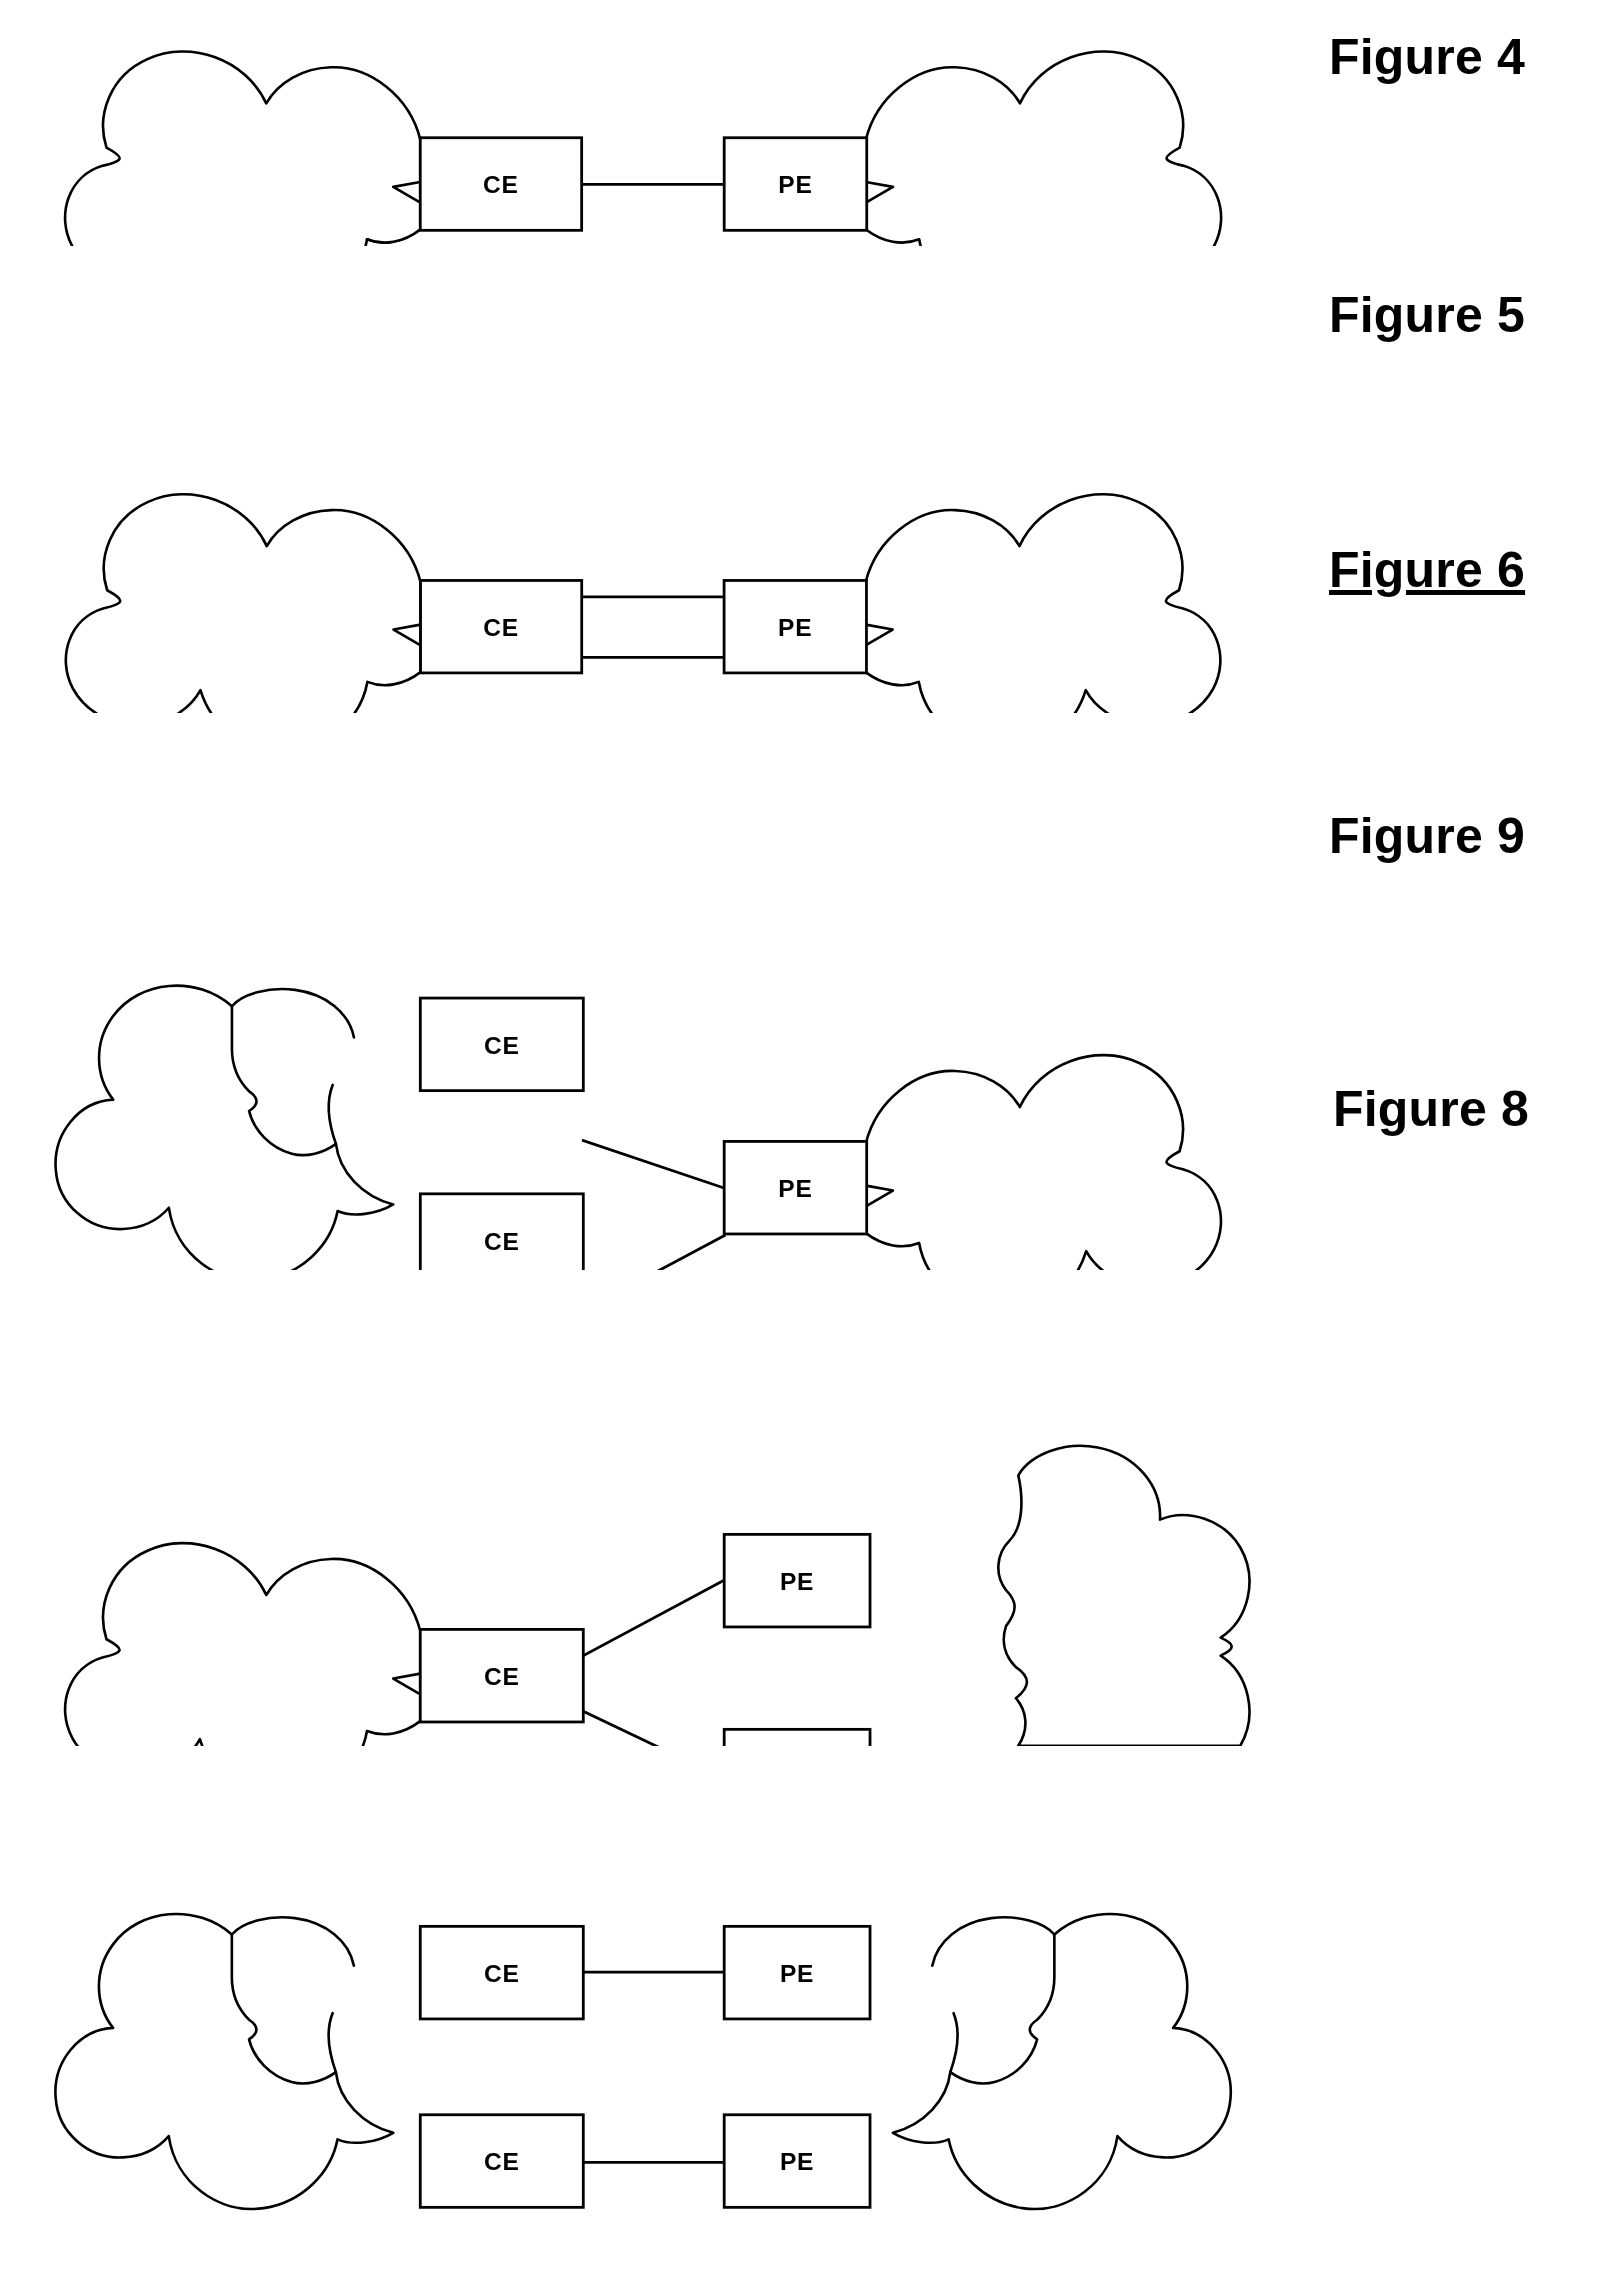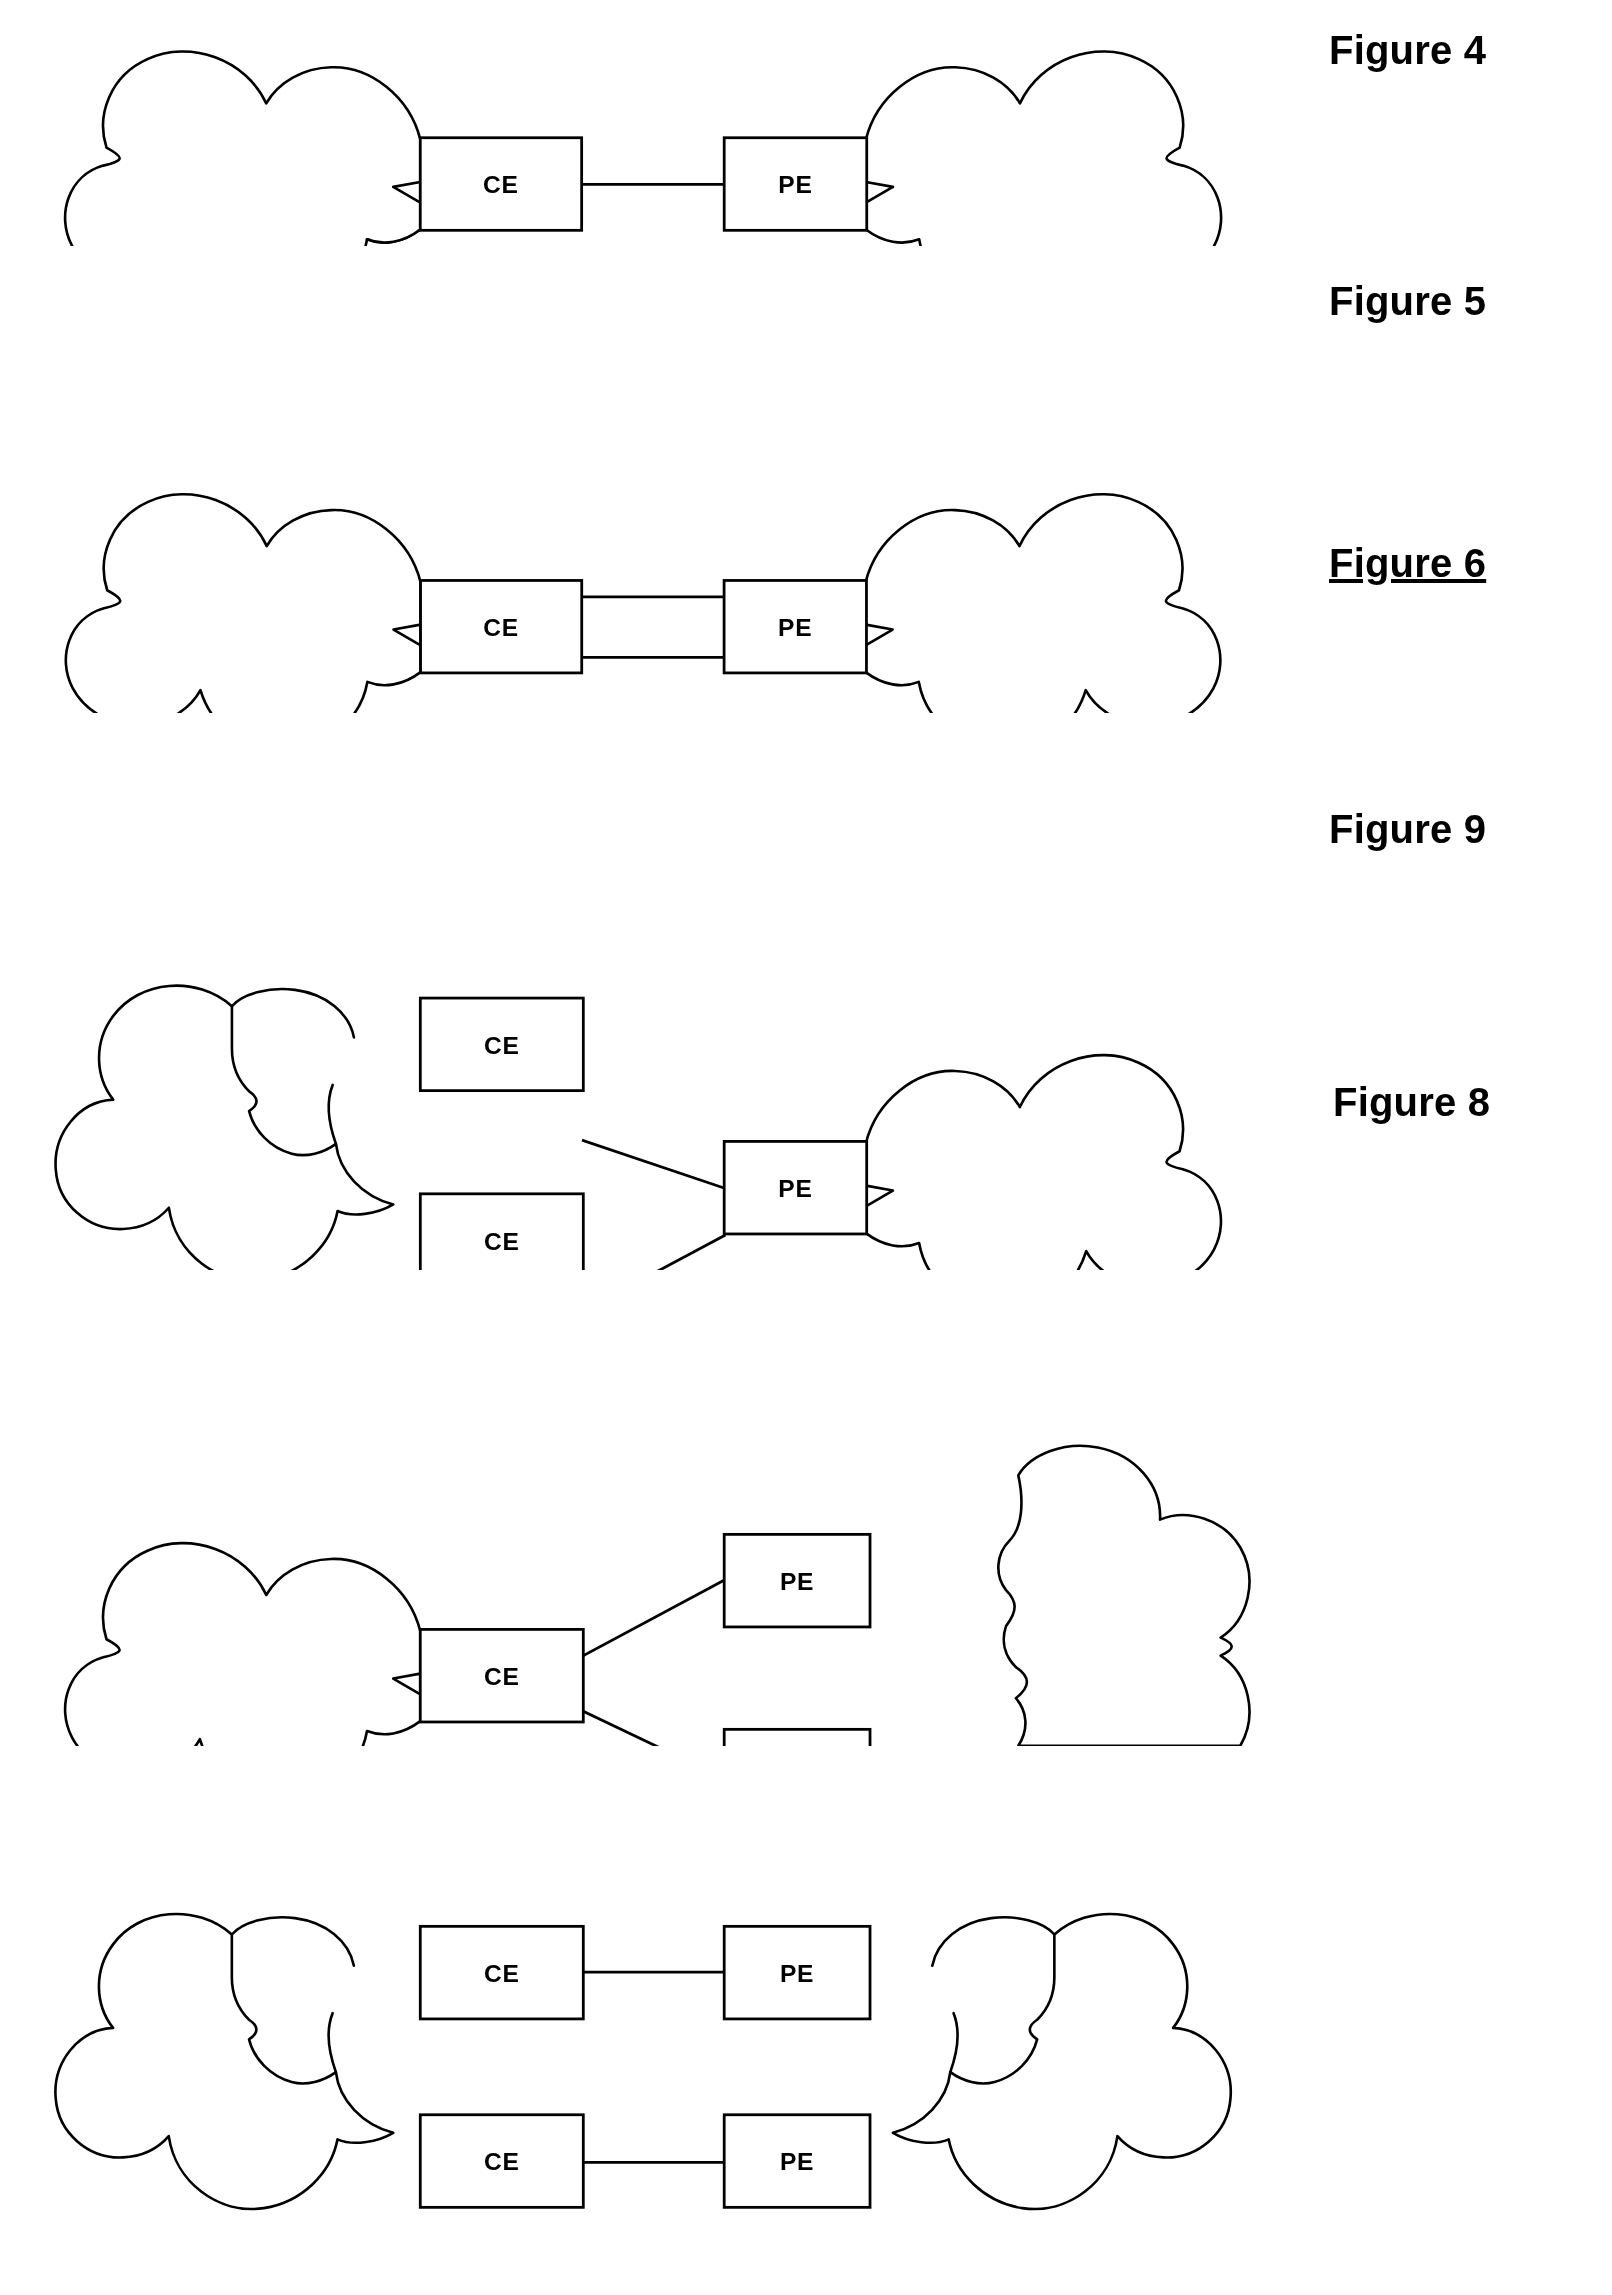--- a/index.html
+++ b/index.html
@@ -23,21 +23,21 @@
   .figure-block {
     position: absolute;
     left: 0;
   }
   .figure-svg {
     display: block;
   }
   .fig-label {
     position: absolute;
     font-family: "Liberation Sans", sans-serif;
-    font-size: 40px;
+    font-size: 50px;
     font-weight: 700;
     color: #000000;
     letter-spacing: 0.2px;
     white-space: nowrap;
   }
   svg text.node-label {
     font-family: "Liberation Sans", sans-serif;
     font-size: 30px;
     font-weight: 700;
     fill: #000000;
@@ -156,21 +156,21 @@
         <rect class="node-box" x="513" y="168" width="197" height="113"></rect>
         <text class="node-label" x="611.5" y="236" text-anchor="middle">CE</text>
       </g>
 
       <g>
         <rect class="node-box" x="884" y="168" width="174" height="113"></rect>
         <text class="node-label" x="971" y="236" text-anchor="middle">PE</text>
       </g>
     </svg>
   </div>
-  <div class="fig-label" style="left:1329px; top:279px;">Figure 5</div>
+  <div class="fig-label" style="left:1329px; top:286px;">Figure 5</div>
 
   <div class="figure-block" style="top:926px;left:0px;">
     <svg class="figure-svg" width="1278" height="344" viewBox="0 0 1560 420">
 
       <path class="cloud-path" d="M 283 98
            C 240 60, 170 66, 138 110
            C 114 142, 116 184, 138 212
            C 96 214, 64 254, 68 298
            C 71 340, 108 372, 150 370
            C 172 369, 192 360, 206 344

